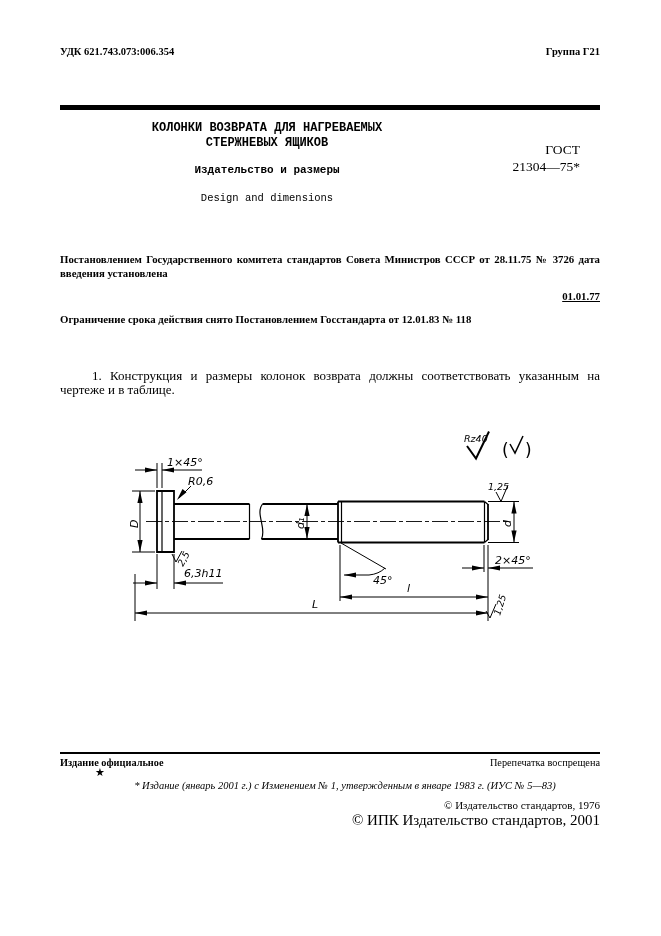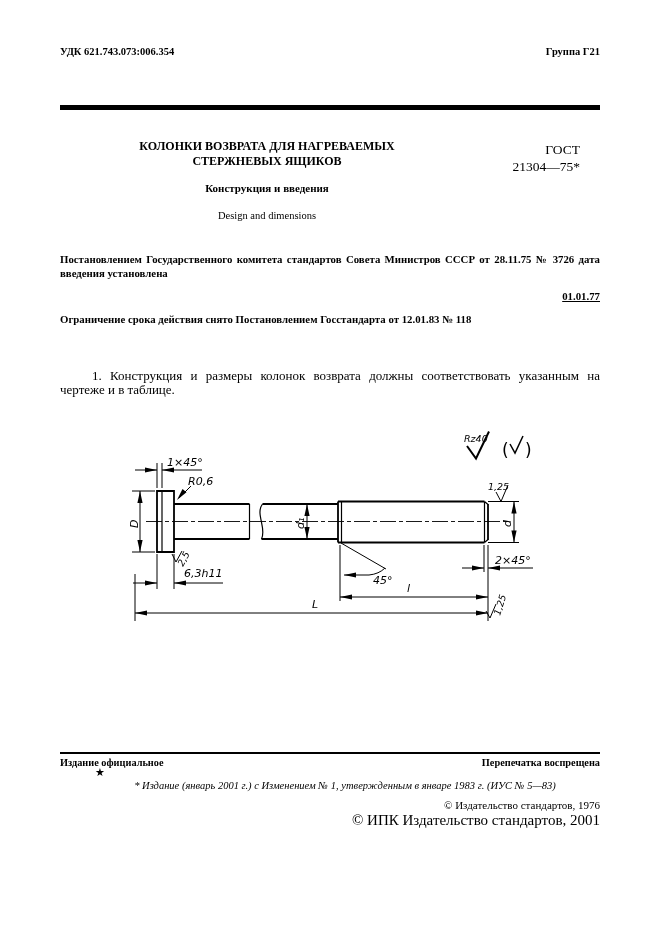--- a/index.html
+++ b/index.html
@@ -6,37 +6,37 @@
   .page{
     position:relative;width:661px;height:936px;background:#ffffff;
     font-family:"Liberation Serif",serif;color:#000;overflow:hidden;
   }
   .abs{position:absolute;}
   .udk{left:60px;top:46px;font-size:10.5px;font-weight:bold;}
   .group{left:480px;top:46px;width:120px;text-align:right;font-size:10.5px;font-weight:bold;}
   .std-type{left:60px;top:79px;width:545px;font-size:13px;font-weight:bold;
             letter-spacing:10px;word-spacing:15px;white-space:nowrap;}
   .rule-thick{left:60px;top:105px;width:540px;height:5px;background:#000;}
-  .title-block{left:60px;top:139px;width:414px;text-align:center;}
+  .title-block{left:60px;top:121px;width:414px;text-align:center;font-family:Liberation Mono, monospace;}
   .title-ru{font-size:12px;font-weight:bold;line-height:15px;}
   .subtitle{margin-top:13px;font-size:11px;font-weight:bold;}
   .title-en{margin-top:15px;font-size:10.5px;line-height:14px;}
   .gost-block{left:470px;top:141px;width:110px;text-align:right;
               font-size:13.5px;font-weight:normal;line-height:17px;}
   .decree{left:60px;top:253px;width:540px;font-size:10.8px;font-weight:bold;
           line-height:13.5px;text-align:justify;}
   .date{left:300px;top:290px;width:300px;text-align:right;font-size:10.8px;
         font-weight:bold;text-decoration:underline;}
   .limitation{left:60px;top:313px;width:540px;font-size:10.8px;font-weight:bold;}
   .clause{left:60px;top:369px;width:540px;font-size:13px;line-height:14px;
           text-align:justify;text-indent:32px;}
   .drawing{left:0px;top:415px;}
   .foot-rule{left:60px;top:752px;width:540px;height:2px;background:#000;}
   .official{left:60px;top:757px;font-size:10.3px;font-weight:bold;}
-  .reprint{left:300px;top:757px;width:300px;text-align:right;font-size:10.3px;font-weight:bold;}
+  .reprint{left:300px;top:757px;width:300px;text-align:right;font-size:10.3px;font-weight:normal;}
   .star{left:95px;top:766px;font-size:11px;}
   .footnote{left:110px;top:780px;width:470px;font-size:10.5px;font-style:italic;text-align:center;}
   .copy1{left:200px;top:799px;width:400px;text-align:right;font-size:11px;}
   .copy2{left:200px;top:812px;width:400px;text-align:right;font-size:15px;}
   svg text{font-family:"DejaVu Sans",sans-serif;font-style:italic;fill:#000;}
   svg .dimtxt{font-size:11px;}
   svg .smalltxt{font-size:9.5px;}
   svg .partline{stroke:#000;stroke-width:1.8;fill:none;}
   svg .medline{stroke:#000;stroke-width:1.2;fill:none;}
   svg .dimline{stroke:#000;stroke-width:1;fill:none;}
@@ -47,21 +47,21 @@
 
 <div class="page">
 
   <div class="abs udk">УДК 621.743.073:006.354</div>
   <div class="abs group">Группа Г21</div>
   <div class="abs rule-thick"></div>
 
   <div class="abs title-block">
     <div class="title-ru">КОЛОНКИ ВОЗВРАТА ДЛЯ НАГРЕВАЕМЫХ</div>
     <div class="title-ru">СТЕРЖНЕВЫХ ЯЩИКОВ</div>
-    <div class="subtitle">Конструкция и введения</div>
+    <div class="subtitle">Издательство и размеры</div>
     <div class="title-en">
       <div>Design and dimensions</div>
     </div>
   </div>
 
   <div class="abs gost-block">
     <div>ГОСТ</div>
     <div>21304—75*</div>
   </div>
 

